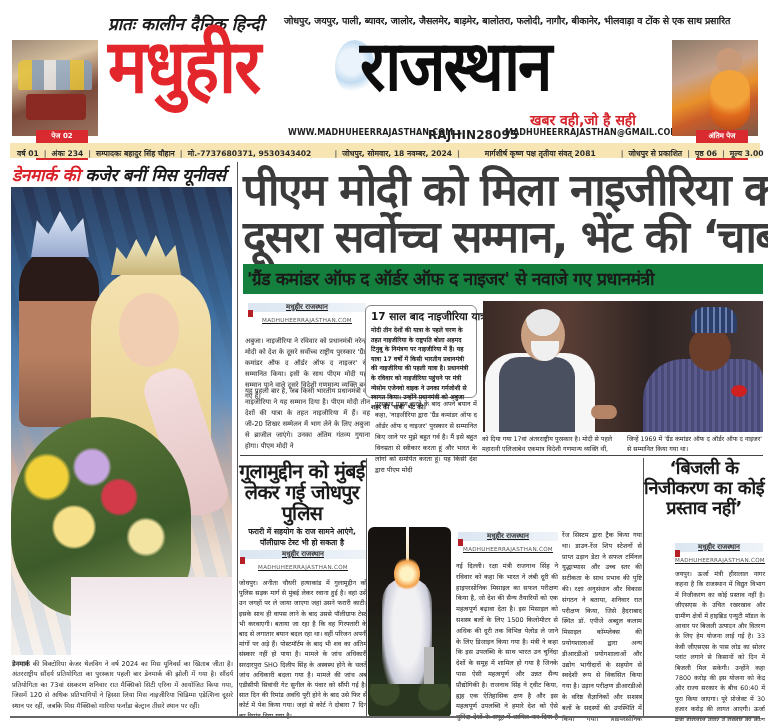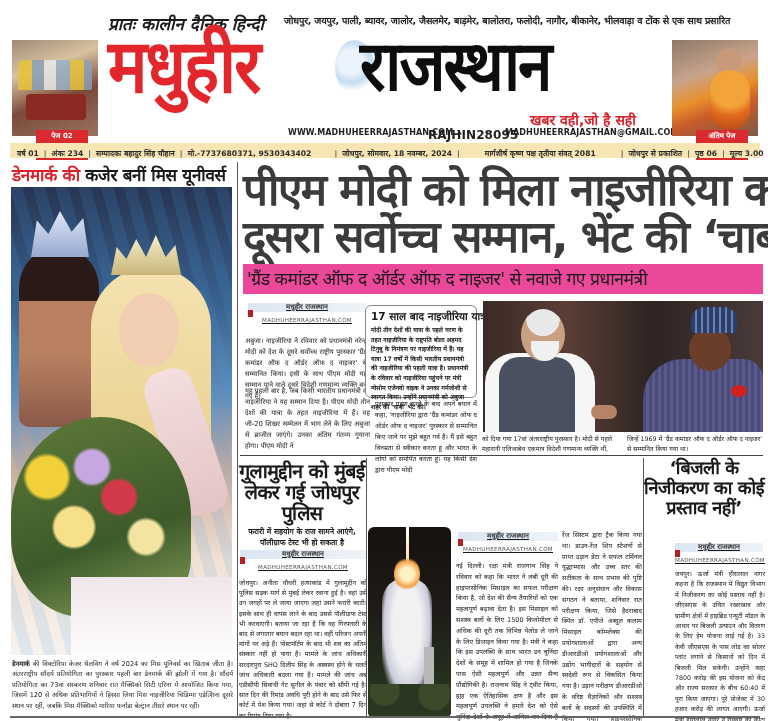--- a/index.html
+++ b/index.html
@@ -28,40 +28,40 @@
   .contact-row { top: 128px; font-size: 8px; color: #222; font-weight: bold; letter-spacing: 0.1px; }
   .contact-row.site { left: 288px; text-align: right; }
   .contact-row.reg { left: 428px; font-size: 12px; }
   .contact-row.mail { left: 505px; }
 
   .infobar { left: 10px; top: 143px; width: 750px; height: 15px; background: #f7e6b4; display: flex; align-items: flex-end; font-size: 7.6px; font-weight: bold; color: #2a2a2a; white-space: nowrap; padding: 0 4px; }
   .infobar span { padding: 0 3px; }
   .infobar .sep { color: #555; padding: 0 2px; }
 
   
-  .mu-head { left: 12px; top: 163px; font-size: 17px; font-weight: bold; color: #1a1a1a; letter-spacing: -0.3px; white-space: nowrap; }
+  .mu-head { left: 12px; top: 163px; font-size: 17px; font-weight: bold; color: #1a1a1a; letter-spacing: -0.3px; white-space: nowrap; font-style: italic; }
   .mu-head .red { color: #d9222a; }
   .mu-photo { left: 11px; top: 187px; width: 221px; height: 468px; overflow: hidden; background: linear-gradient(180deg,#1c2a4a 0%,#2d5a8a 25%,#5a88b8 45%,#c6a89a 60%,#f0e0d2 80%,#f7f2ee 100%); }
   .mu-photo .bg-lights { position:absolute; inset:0; background: repeating-linear-gradient(75deg, rgba(255,255,255,0.05) 0 10px, rgba(120,180,230,0.18) 10px 22px); }
   .mu-photo .hair { position:absolute; left:80px; top:80px; width:120px; height:220px; border-radius: 60px 60px 30px 30px; background: linear-gradient(180deg,#f4e2b0,#e8cf8e); }
   .mu-photo .face { position:absolute; left:108px; top:106px; width:60px; height:74px; border-radius: 50%; background: #f1cdb2; }
   .mu-photo .crown { position:absolute; left:100px; top:48px; width:70px; height:40px; background: linear-gradient(180deg,#f6efc8,#c9b57a); clip-path: polygon(0 100%, 8% 30%, 22% 60%, 36% 10%, 50% 55%, 64% 0, 78% 55%, 92% 25%, 100% 100%); }
   .mu-photo .crown2 { position:absolute; left:20px; top:24px; width:58px; height:46px; background: linear-gradient(180deg,#dfe8f7,#97a9cf); clip-path: polygon(0 100%, 10% 20%, 30% 50%, 50% 0, 70% 45%, 90% 15%, 100% 100%); }
   .mu-photo .lady2 { position:absolute; left:8px; top:60px; width:80px; height:180px; border-radius: 40px 40px 10px 10px; background: linear-gradient(180deg,#2a1a18 0 30%, #b88060 30% 60%, #8a5a48 100%); }
   .mu-photo .bouquet { position:absolute; left:0; top:230px; width:180px; height:200px; border-radius: 50% 50% 30% 40%; background: radial-gradient(circle at 20% 30%, #f1d03a 0 10%, transparent 12%), radial-gradient(circle at 45% 25%, #c7a7e0 0 9%, transparent 11%), radial-gradient(circle at 60% 40%, #d23a4a 0 10%, transparent 12%), radial-gradient(circle at 35% 55%, #f6e08a 0 12%, transparent 14%), radial-gradient(circle at 75% 60%, #f3e4a2 0 9%, transparent 11%), linear-gradient(160deg,#5e7a3a,#3d5a2a 60%,#8aa25a); }
   .mu-photo .glove { position:absolute; left:150px; top:180px; width:50px; height:150px; border-radius:20px; background: linear-gradient(180deg,#f4dede,#e4c4c4); transform: rotate(-18deg); }
   .mu-photo .gown { position:absolute; left:60px; top:390px; width:161px; height:90px; background: linear-gradient(180deg,#f0e6ea,#ffffff); }
   .mu-caption { left: 12px; top: 659px; width: 221px; font-size: 6.6px; line-height: 10.4px; color: #222; text-align: justify; }
   .mu-caption b { font-weight: bold; }
 
   .col-div { background: #555; }
 
   
   .main-head { left: 243px; top: 166px; width: 520px; font-size: 44px; font-weight: bold; color: #3b3b3b; line-height: 47px; letter-spacing: -1.5px; white-space: nowrap; }
-  .sub-strip { left: 243px; top: 264px; width: 520px; height: 30px; background: #ec4899; font-size: 17.5px; font-weight: normal; color: #1a1a1a; line-height: 30px; padding-left: 4px; letter-spacing: -0.5px; white-space: nowrap; overflow: hidden; }
+  .sub-strip { left: 243px; top: 264px; width: 520px; height: 30px; background: #15803d; font-size: 17.5px; font-weight: bold; color: #1a1a1a; line-height: 30px; padding-left: 4px; letter-spacing: -0.5px; white-space: nowrap; overflow: hidden; }
 
   .byline { height: 26px; text-decoration: underline; }
   .byline .bl-name { height: 9px; background: linear-gradient(90deg,#dbe6f2,#eef3f8); font-size: 7px; font-weight: bold; text-align: center; line-height: 9px; color: #333; }
   .byline .bl-mark { position:absolute; left:0; top:7px; width:5px; height:7px; background:#b51f25; }
   .byline .bl-site { font-size: 5.6px; color: #555; text-align: center; margin-top: 5px; letter-spacing: 0.3px; }
 
   .body-text { font-size: 6.8px; line-height: 11px; color: #222; text-align: justify; }
 
   .pm-by { left: 248px; top: 303px; width: 118px; }
   .pm-text1 { left: 245px; top: 336px; width: 122px; }

